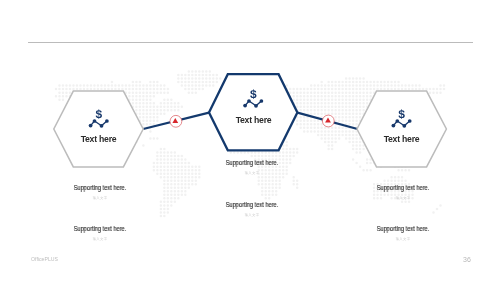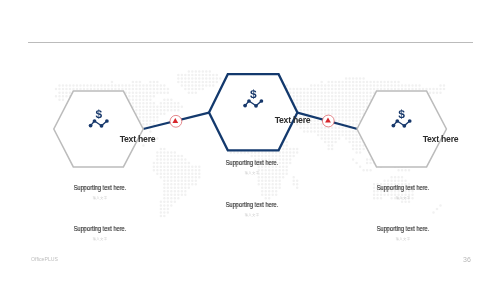--- a/index.html
+++ b/index.html
@@ -1,20 +1,20 @@
 <!DOCTYPE html>
 <html><head>
 <meta charset="utf-8">
 <style>
   html,body{margin:0;padding:0;}
   body{-webkit-font-smoothing:antialiased;width:500px;height:281px;background:#ffffff;font-family:"Liberation Sans",sans-serif;overflow:hidden;position:relative;}
   .slide{position:absolute;left:0;top:0;width:500px;height:281px;background:#ffffff;overflow:hidden;}
   svg.layer{position:absolute;left:0;top:0;width:500px;height:281px;overflow:visible;}
   .hrule{position:absolute;left:27.5px;top:42px;width:445px;height:1px;background:#bbbbbb;}
-  .nodelabel{position:absolute;font-weight:bold;font-size:8.7px;color:#2b2b2b;text-align:center;white-space:nowrap;letter-spacing:-0.25px;will-change:transform;padding-left:39px;}
+  .nodelabel{position:absolute;font-weight:bold;font-size:8.7px;color:#2b2b2b;text-align:center;white-space:nowrap;letter-spacing:-0.25px;will-change:transform;}
   .supp{position:absolute;font-size:6.6px;color:#1f1f1f;-webkit-text-stroke:0.12px #1f1f1f;text-align:center;white-space:nowrap;transform:scaleX(0.86);transform-origin:50% 50%;will-change:transform;}
   .tiny{position:absolute;font-size:3.4px;letter-spacing:0.25px;color:#c9c9c9;text-align:center;white-space:nowrap;will-change:transform;}
   .brand{position:absolute;left:31.4px;top:255.9px;font-size:5.2px;color:#bdbdbd;will-change:transform;}
   .pageno{position:absolute;left:462.6px;top:255.5px;font-size:7px;color:#b8b8b8;will-change:transform;}
 </style>
 </head>
 <body>
 
 <div class="slide">
 

